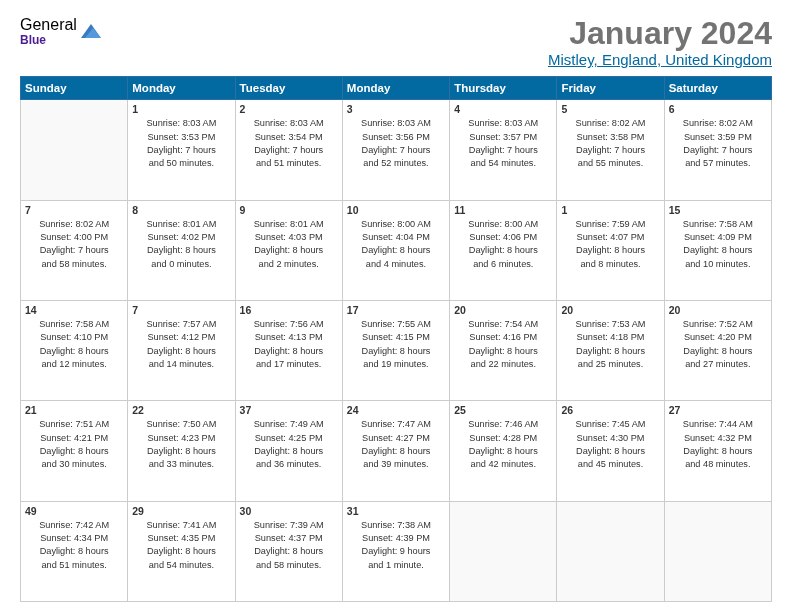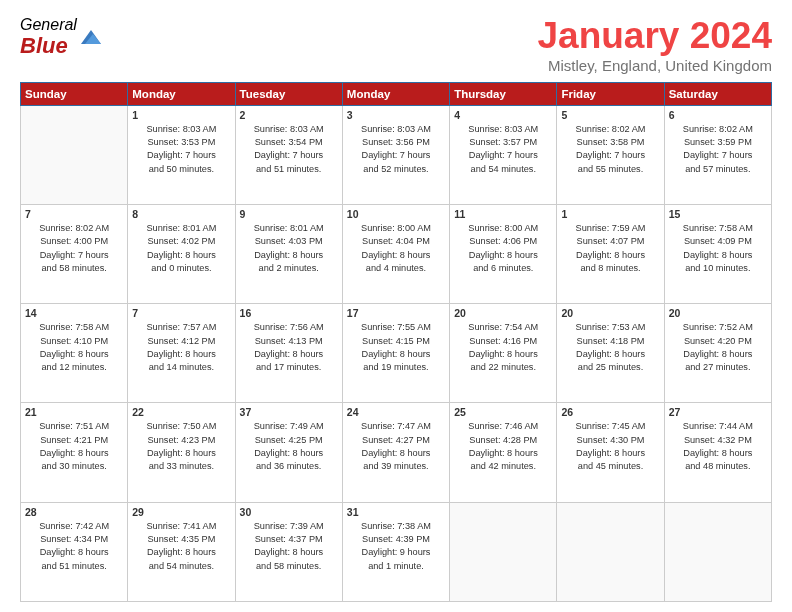--- a/index.html
+++ b/index.html
@@ -19,59 +19,59 @@
     }
     .header {
       display: flex;
       align-items: flex-start;
       justify-content: space-between;
       margin-bottom: 8px;
     }
     .logo {
       display: flex;
       align-items: center;
-      font-style: italic;
     }
     .logo-text {
       display: flex;
       flex-direction: column;
       line-height: 1.1;
     }
     .logo-blue {
-      font-size: 22px;
-      font-weight: bold;
-      color: #b91c1c;
+      font-size: 12px;
+      font-weight: bold;
+      color: #4c1d95;
     }
     .logo-icon {
       width: 24px;
       height: 24px;
       margin-left: 2px;
       margin-top: 2px;
     }
     .title-block {
       text-align: right;
     }
     .month-title {
-      font-size: 37px;
-      font-weight: bold;
-      color: #ef4444;
+      font-size: 32px;
+      font-weight: bold;
+      color: #737373;
       line-height: 1.1;
     }
     .location-title {
       font-size: 15px;
-      color: #737373;
+      color: #0369a1;
+      text-decoration: underline;
     }
     .calendar-table {
       width: 100%;
       border-collapse: collapse;
       flex: 1;
       table-layout: fixed;
     }
     .calendar-table th {
-      background-color: #b91c1c;
+      background-color: #0369a1;
       color: #fff;
       font-size: 11.5px;
       font-weight: bold;
       padding: 5px 4px;
       text-align: left;
       border: 1px solid #2e6da4;
     }
     .calendar-table td {
       border: 1px solid #ccc;
       vertical-align: top;
@@ -241,21 +241,21 @@
             <div class="day-number">26</div>
             <div class="day-info">Sunrise: 7:45 AM<br>Sunset: 4:30 PM<br>Daylight: 8 hours<br>and 45 minutes.</div>
           </td>
           <td>
             <div class="day-number">27</div>
             <div class="day-info">Sunrise: 7:44 AM<br>Sunset: 4:32 PM<br>Daylight: 8 hours<br>and 48 minutes.</div>
           </td>
         </tr>
         <tr>
           <td>
-            <div class="day-number">28</div>
+            <div class="day-number">49</div>
             <div class="day-info">Sunrise: 7:42 AM<br>Sunset: 4:34 PM<br>Daylight: 8 hours<br>and 51 minutes.</div>
           </td>
           <td>
             <div class="day-number">29</div>
             <div class="day-info">Sunrise: 7:41 AM<br>Sunset: 4:35 PM<br>Daylight: 8 hours<br>and 54 minutes.</div>
           </td>
           <td>
             <div class="day-number">30</div>
             <div class="day-info">Sunrise: 7:39 AM<br>Sunset: 4:37 PM<br>Daylight: 8 hours<br>and 58 minutes.</div>
           </td>

